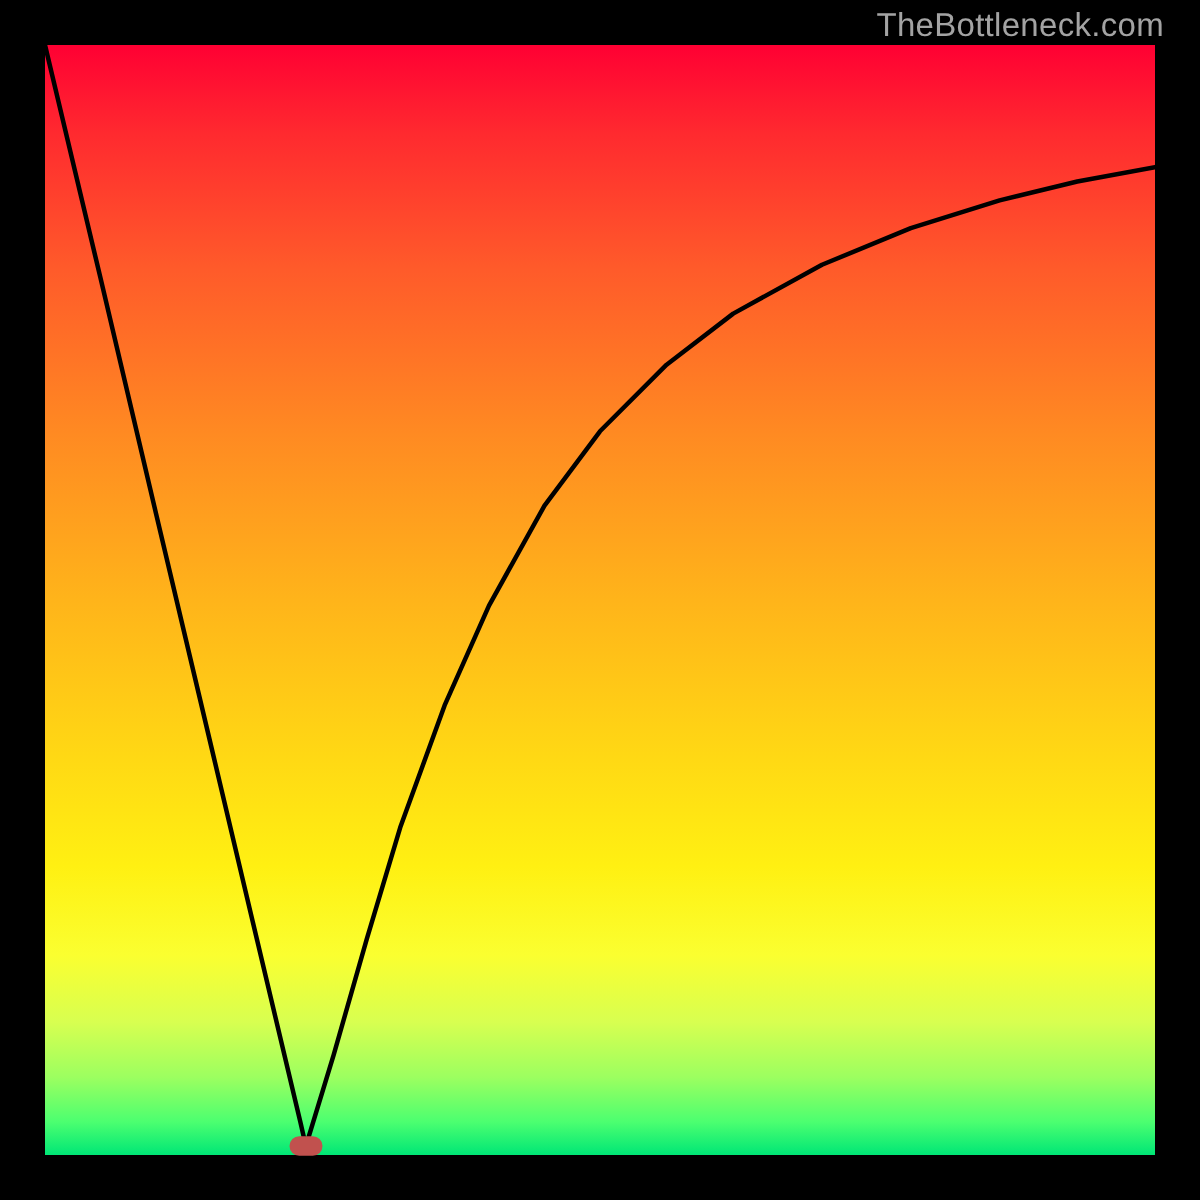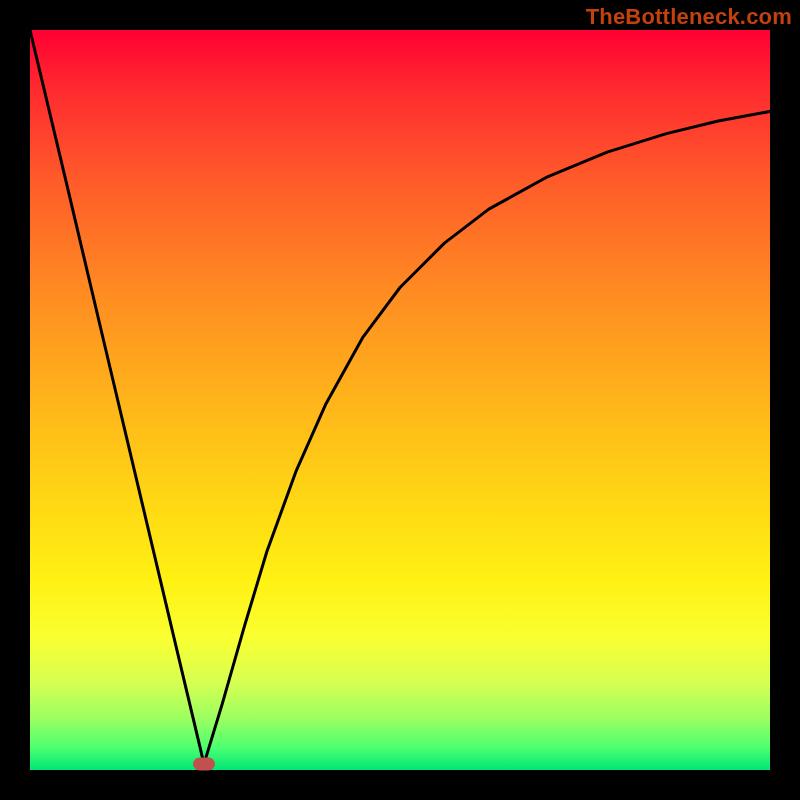--- a/index.html
+++ b/index.html
@@ -13,24 +13,24 @@
   }
   .frame {
     position: relative;
     width: 800px;
     height: 800px;
     box-sizing: border-box;
   }
   .watermark {
     position: absolute;
     top: 4px;
-    right: 8px;
-    color: #c2410c;
+    right: 24px;
+    color: #a3a3a3;
     font-size: 22px;
-    font-weight: 700;
+    font-weight: 400;
     letter-spacing: 0.2px;
     z-index: 10;
   }
   .plot-bg {
     position: absolute;
     left: 30px;
     top: 30px;
     width: 740px;
     height: 740px;
     box-sizing: border-box;

